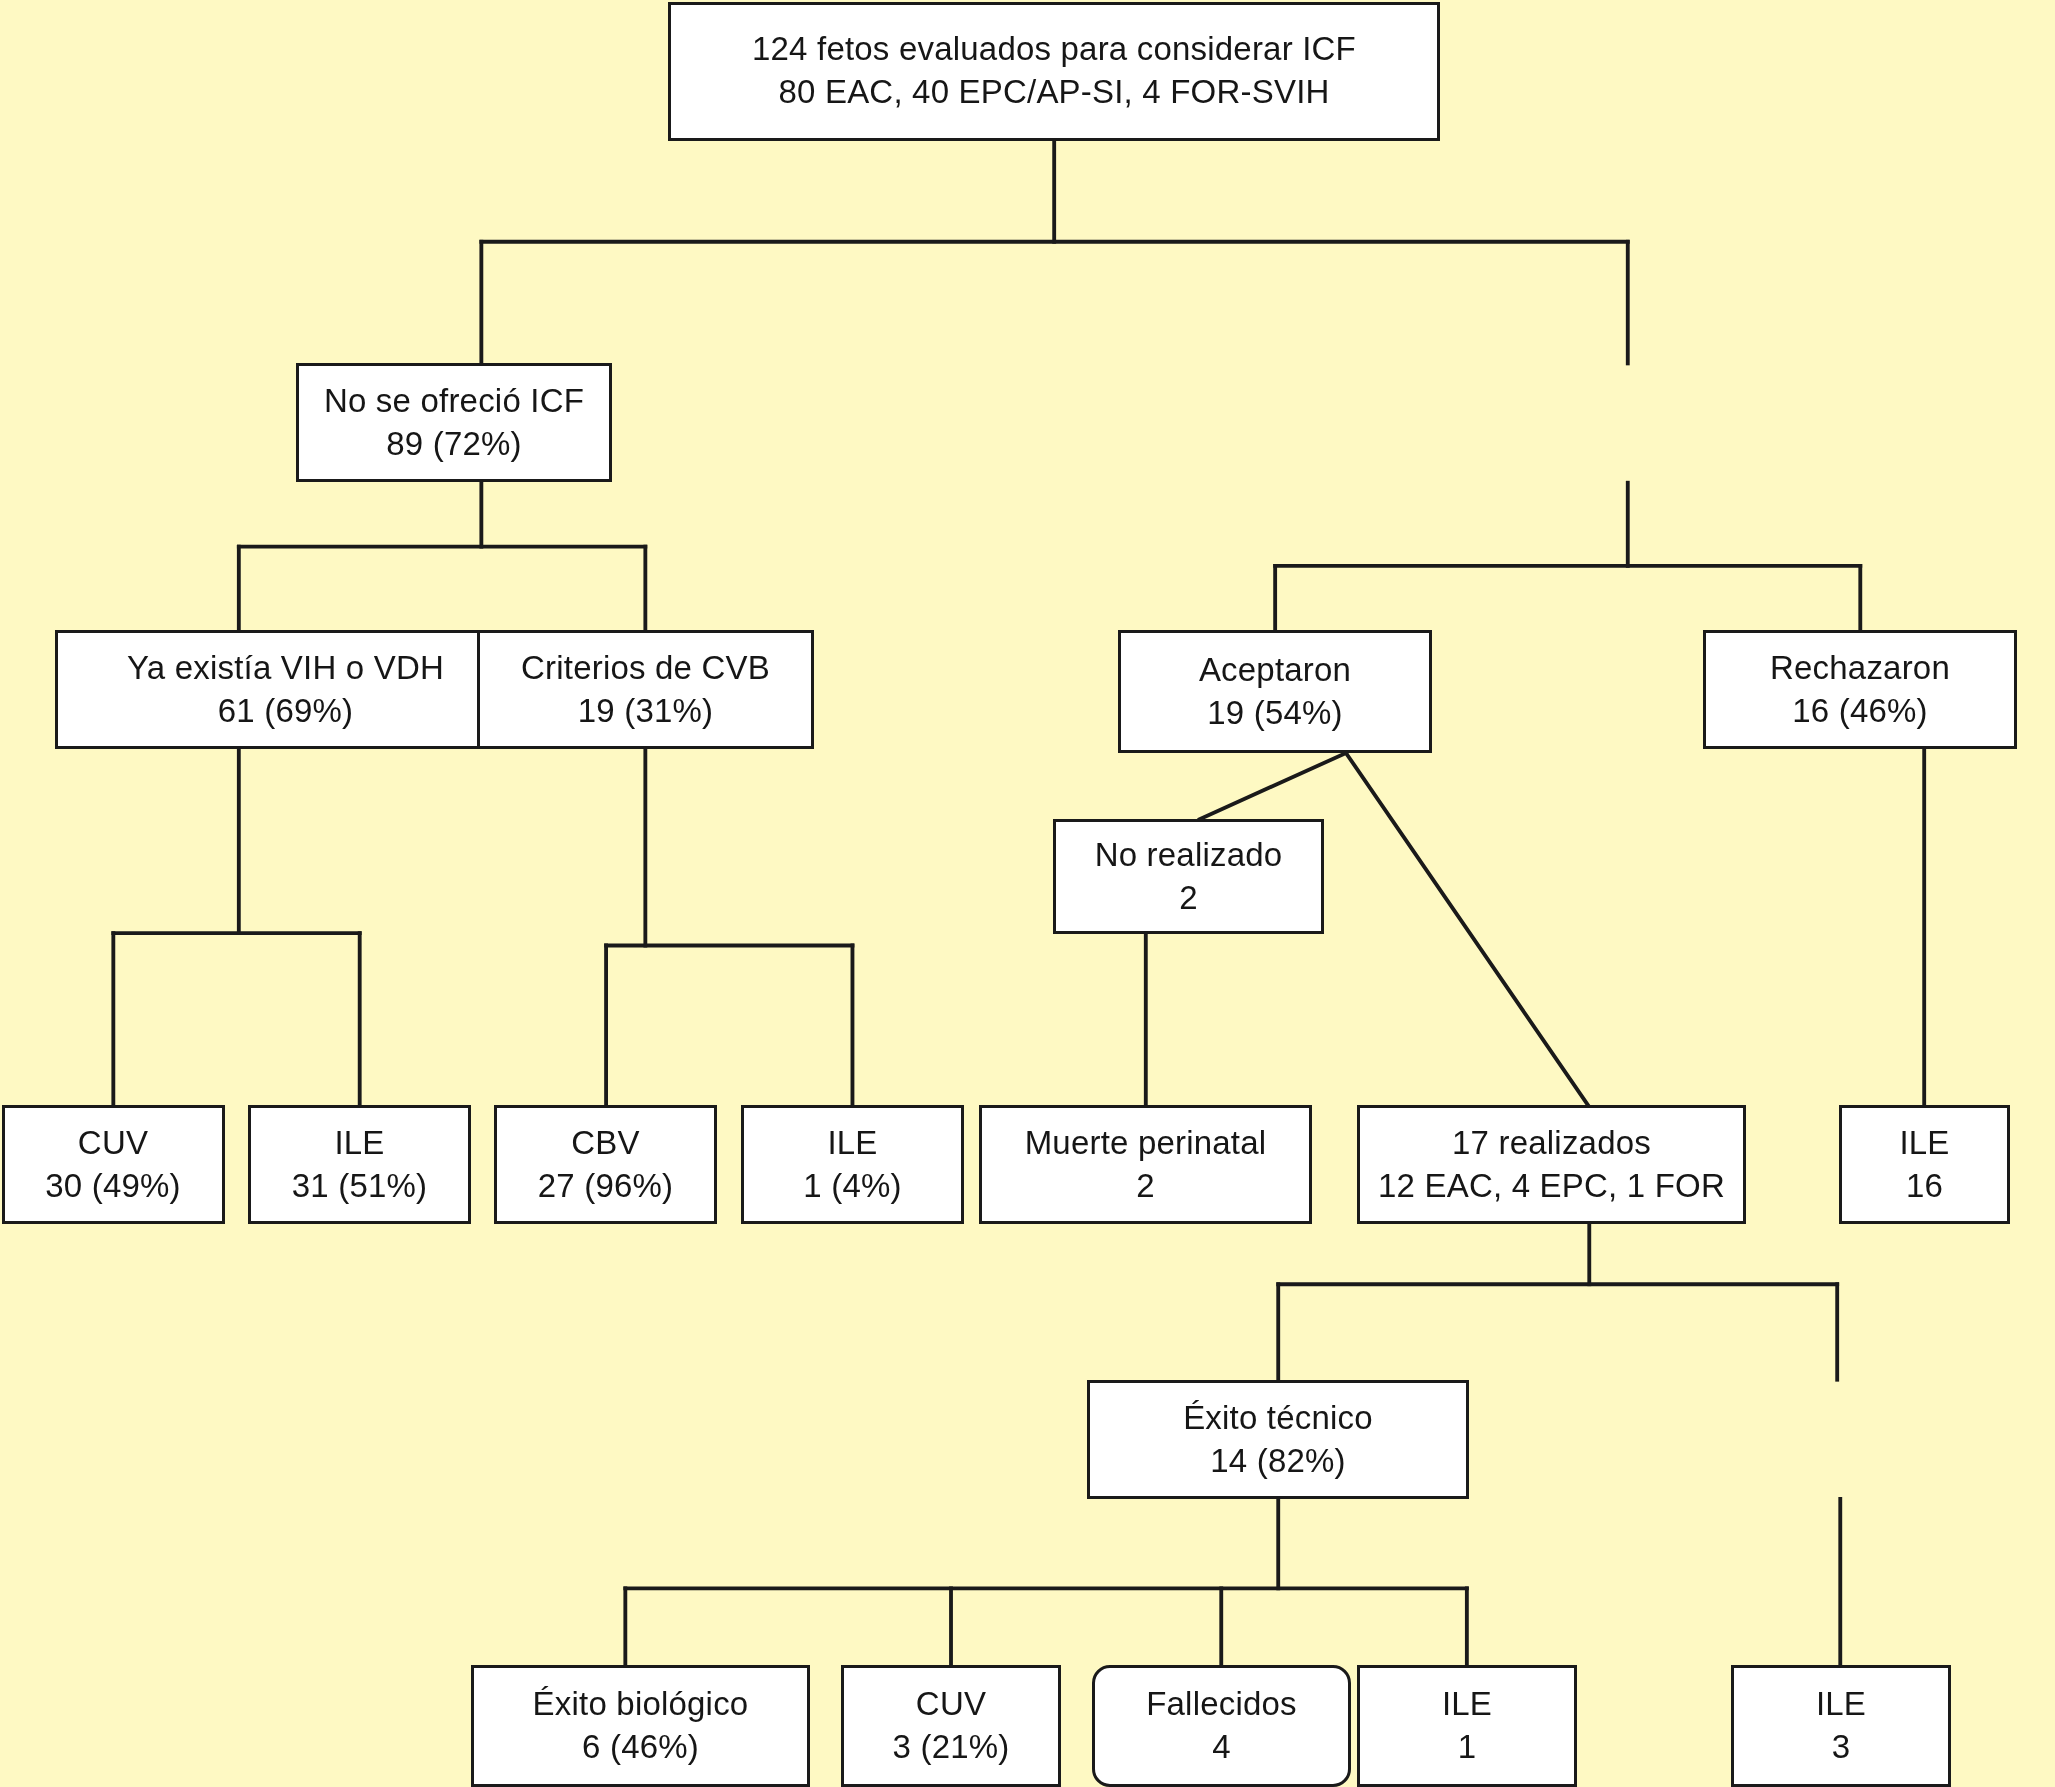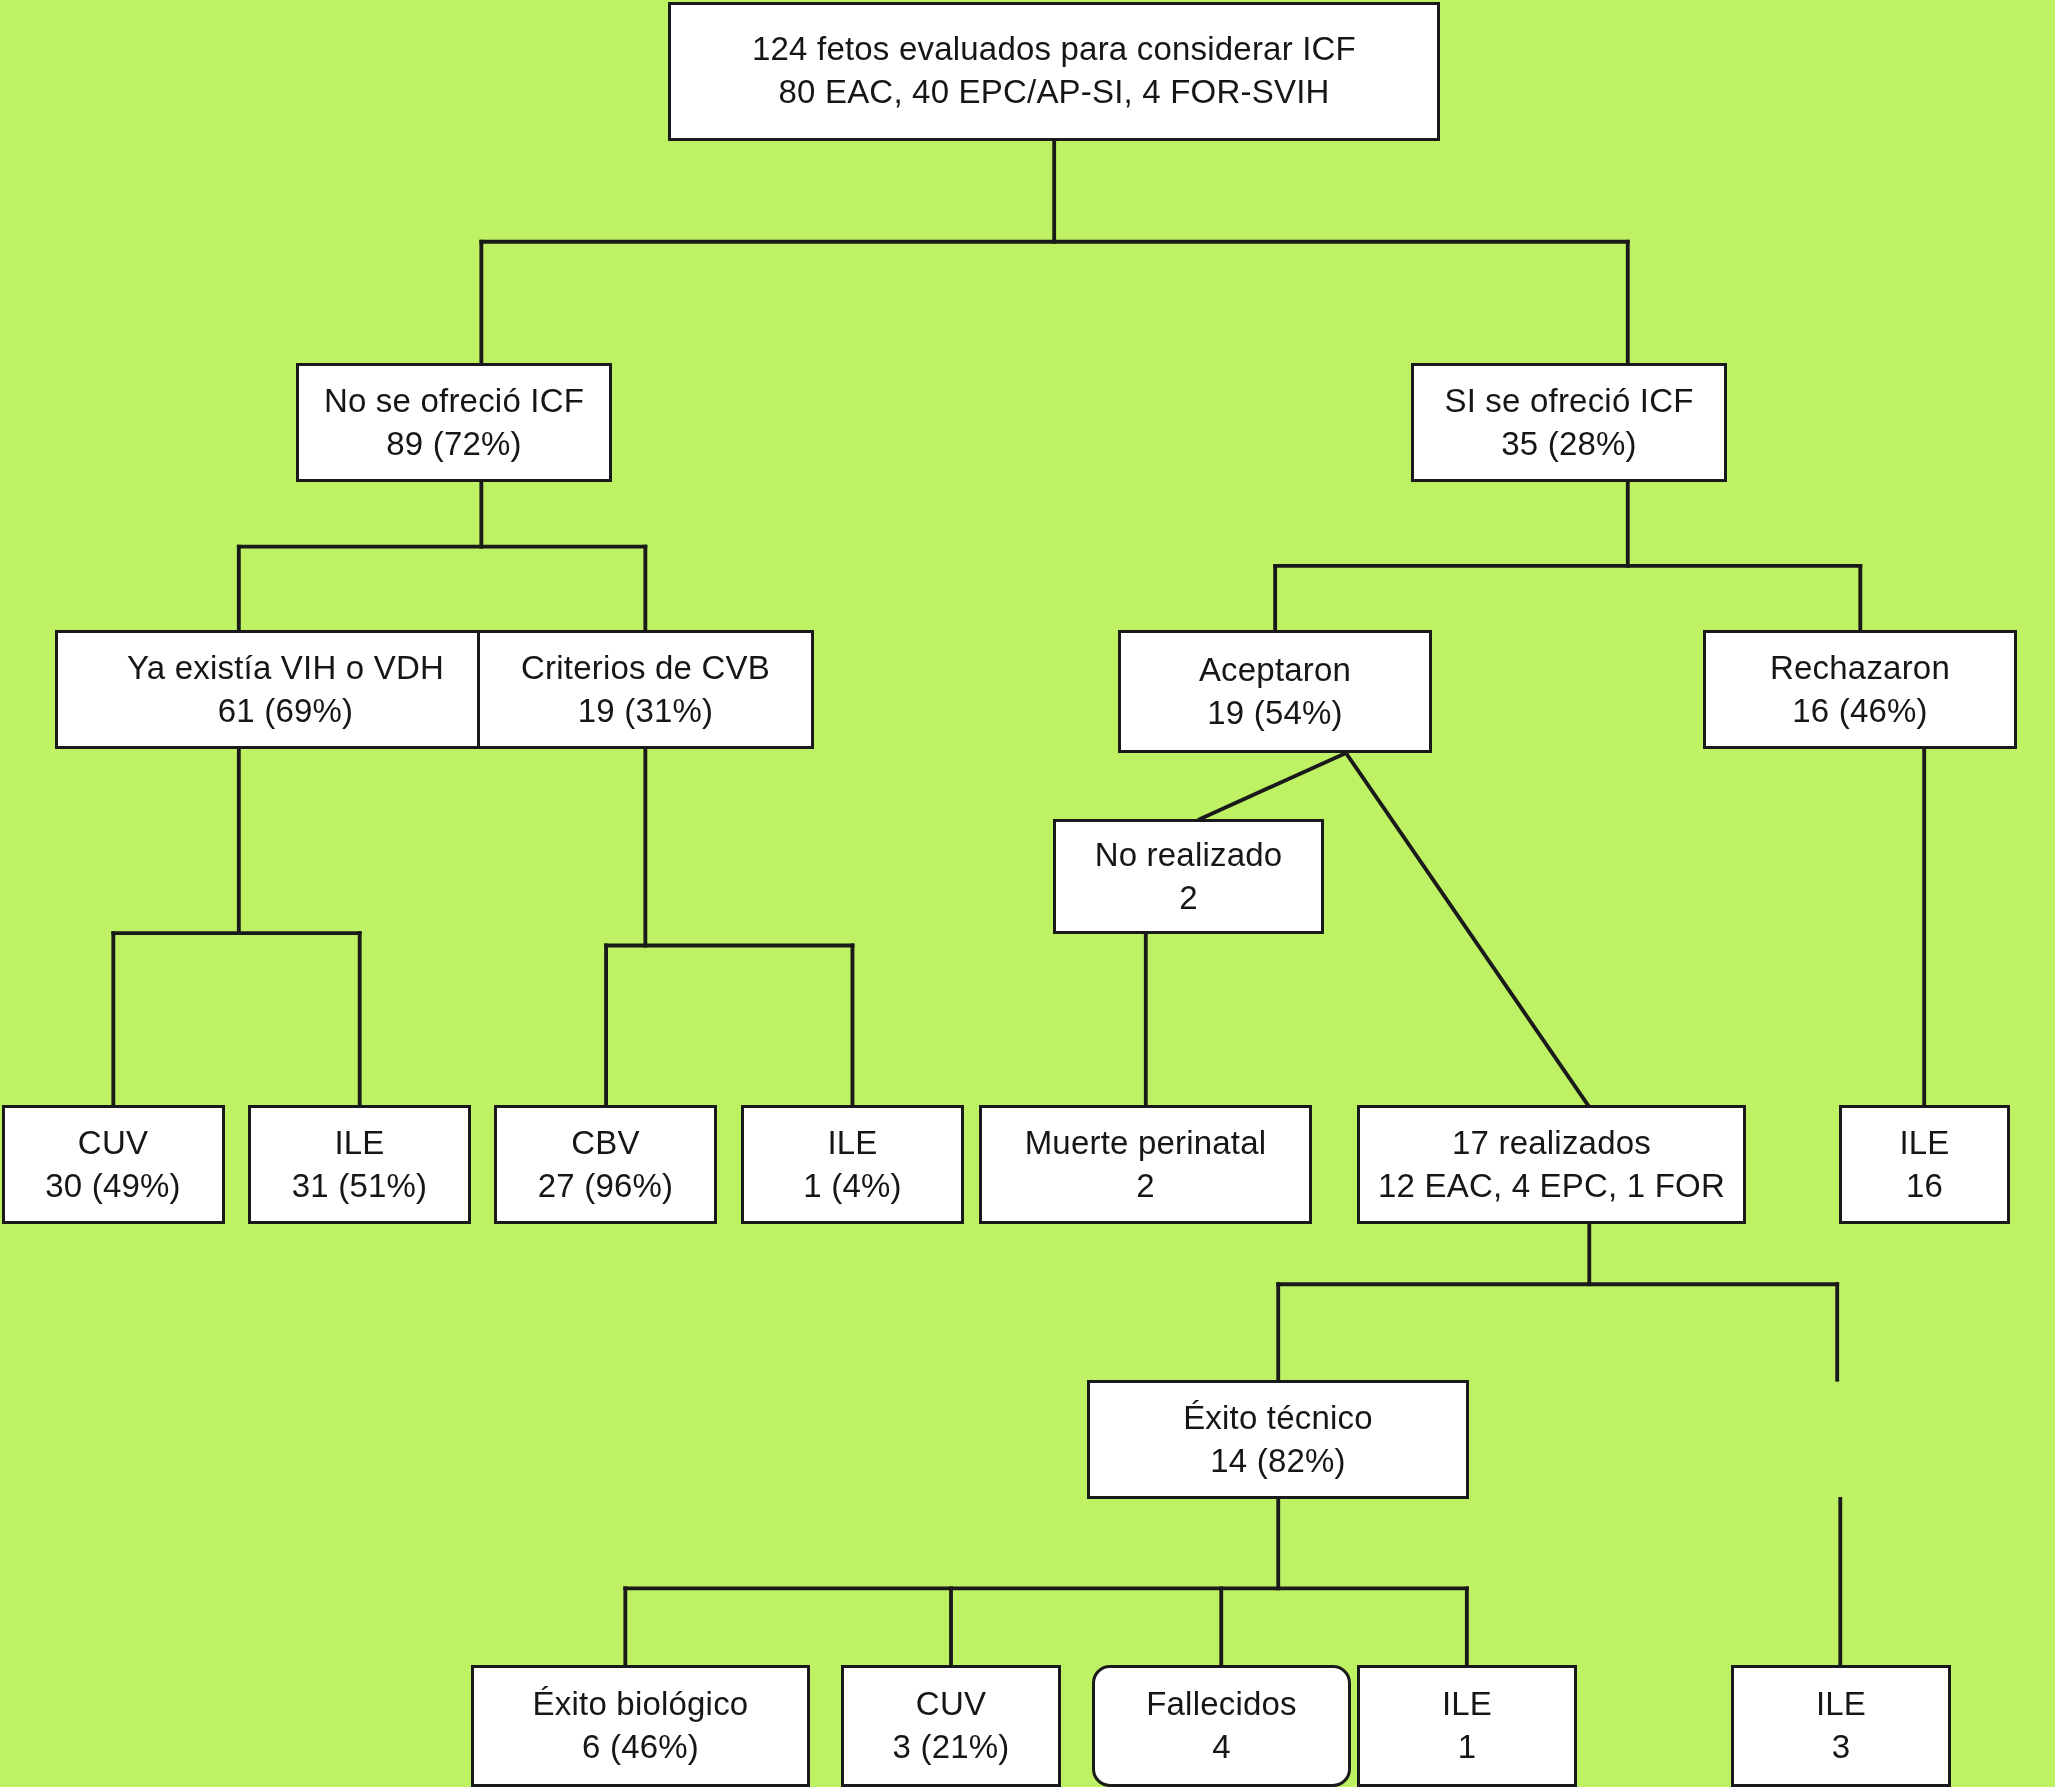--- a/index.html
+++ b/index.html
@@ -4,21 +4,21 @@
 <style>
   html, body {
     margin: 0;
     padding: 0;
     background: #ffffff;
   }
   #canvas {
     position: relative;
     width: 2056px;
     height: 1787px;
-    background: #bef264;
+    background: #fef9c3;
     font-family: "Liberation Sans", sans-serif;
     overflow: hidden;
   }
   #edges {
     position: absolute;
     left: 0;
     top: 0;
     width: 2056px;
     height: 1787px;
     pointer-events: none;
@@ -87,24 +87,20 @@
       <polyline points="2390,1947 2390,2163" fill="none" stroke="#1a1a1a" stroke-width="5" stroke-linecap="square"></polyline>
     </svg>
 <div class="node" style="left: 668px; top: 1.5px; width: 772px; height: 139px;">
       <span class="line1">124 fetos evaluados para considerar ICF</span>
       <span class="line2">80 EAC, 40 EPC/AP-SI, 4 FOR-SVIH</span>
     </div>
     <div class="node" style="left: 296px; top: 363px; width: 316px; height: 119px;">
       <span class="line1">No se ofreció ICF</span>
       <span class="line2">89 (72%)</span>
     </div>
-    <div class="node" style="left: 1411px; top: 363px; width: 316px; height: 119px;">
-      <span class="line1">SI se ofreció ICF</span>
-      <span class="line2">35 (28%)</span>
-    </div>
     <div class="node" style="left: 55px; top: 630px; width: 461px; height: 119px;">
       <span class="line1">Ya existía VIH o VDH</span>
       <span class="line2">61 (69%)</span>
     </div>
     <div class="node" style="left: 477px; top: 630px; width: 337px; height: 119px;">
       <span class="line1">Criterios de CVB</span>
       <span class="line2">19 (31%)</span>
     </div>
     <div class="node" style="left: 1118px; top: 630px; width: 314px; height: 123px;">
       <span class="line1">Aceptaron</span>

